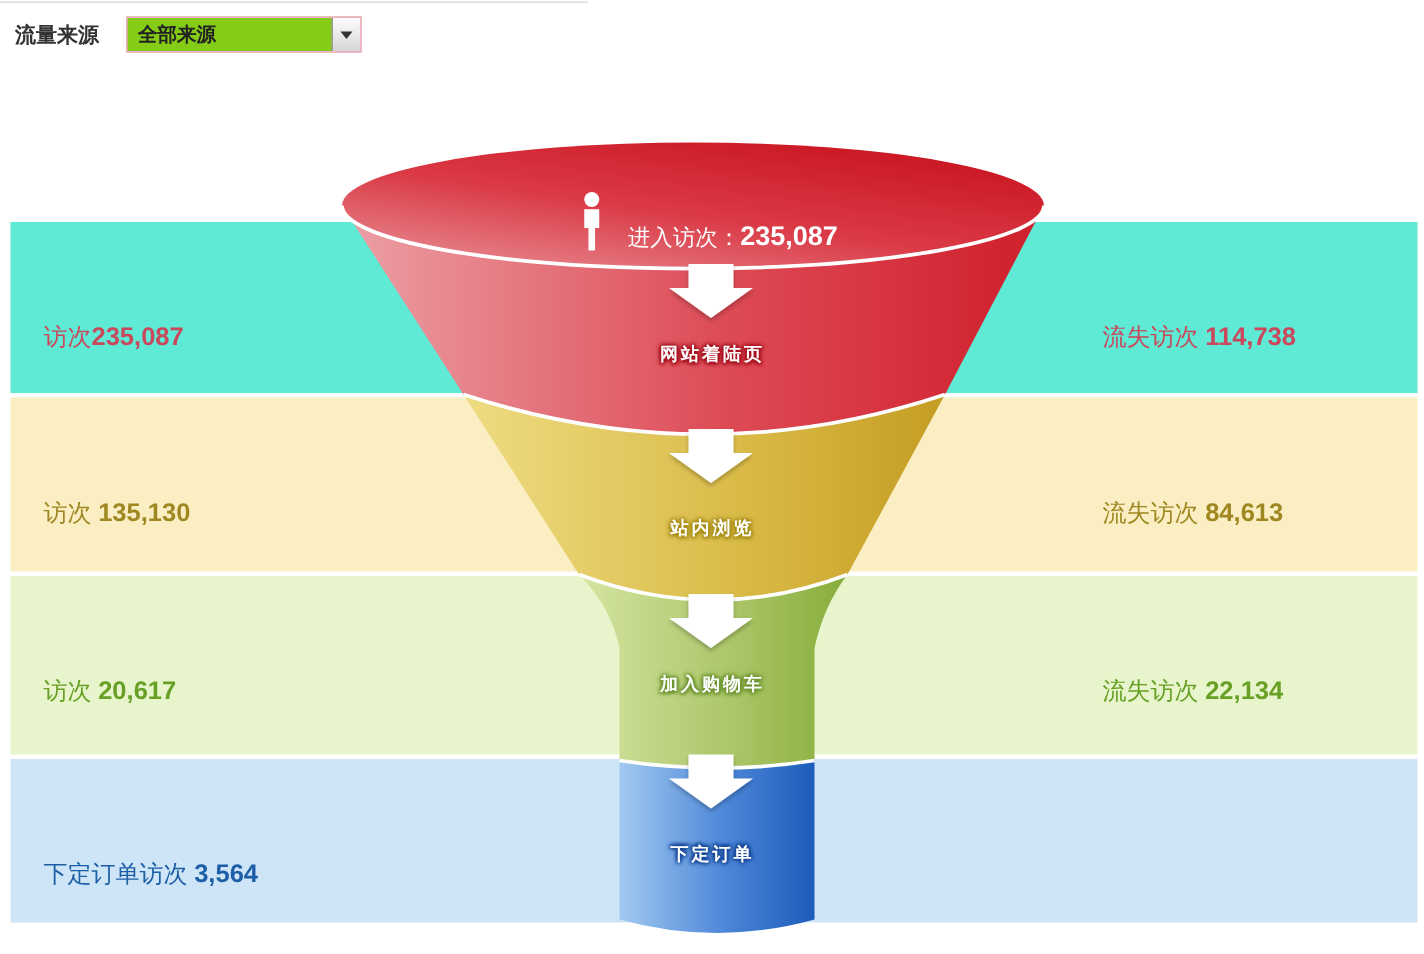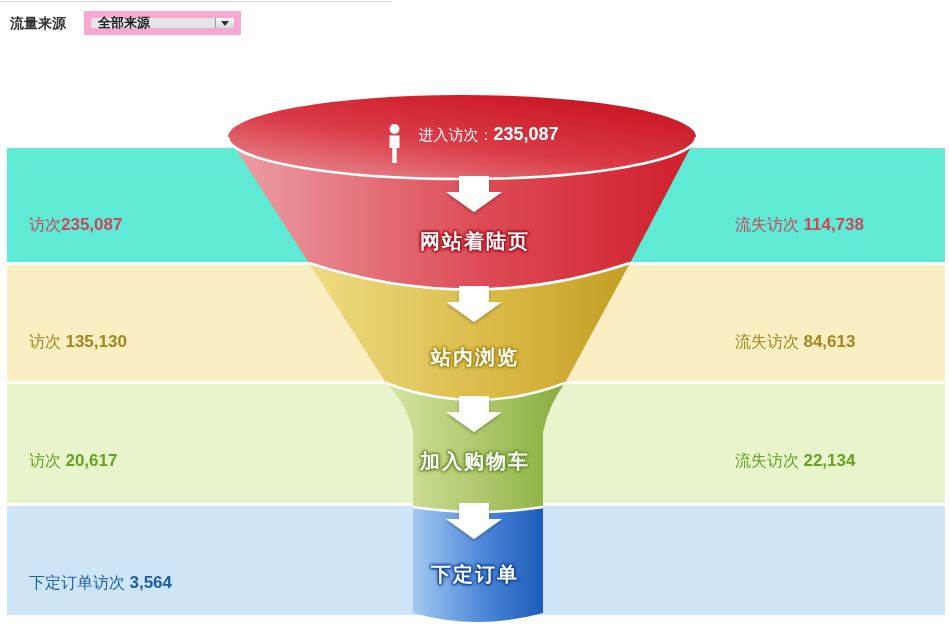--- a/index.html
+++ b/index.html
@@ -2,22 +2,22 @@
 <html><head>
 <meta charset="utf-8">
 <style>
   * { margin:0; padding:0; box-sizing:border-box; }
   body { font-family:"Liberation Sans","DejaVu Sans",sans-serif; background:#fff; }
   .screen { position:relative; width:949px; height:636px; background:#fff; overflow:hidden; }
 
   
   .top-line { position:absolute; left:0; top:1px; width:392px; height:1px; background:#ddd; }
   .filter-label { position:absolute; left:10px; top:15px; font-size:14px; font-weight:bold; color:#333; }
-  .select-box { position:absolute; left:84px; top:11px; width:157px; height:24px; background:#e5e5e5;
-    border:7px solid #f9a8d4; display:flex; align-items:center; cursor:pointer; }
+  .select-box { position:absolute; left:84px; top:11px; width:157px; height:24px; background:#84cc16;
+    border:1px solid #f9a8d4; display:flex; align-items:center; cursor:pointer; }
   .select-value { flex:1; padding-left:7px; font-size:13px; font-weight:bold; color:#222;
     white-space:nowrap; overflow:hidden; }
   .select-btn { width:19px; height:100%; border-left:1px solid #9a9a9a;
     background:linear-gradient(#fdfdfd,#d6d6d6); display:flex; align-items:center; justify-content:center; }
   .tri-down { width:0; height:0; border-left:4px solid transparent; border-right:4px solid transparent;
     border-top:5px solid #333; }
 
   
   .band { position:absolute; left:7px; width:938px; }
   .band-1 { top:148px; height:114px; background:#5eead4; }
@@ -32,26 +32,26 @@
   .stat-line b { font-size:17px; }
   .band-1 .stats { color:#c9485b; }
   .band-2 .stats { color:#9f8822; }
   .band-3 .stats { color:#67a024; }
   .band-4 .stats { color:#1d5fa6; }
 
   
   .funnel-svg { position:absolute; left:0; top:0; pointer-events:none; }
 
   .entry-row { position:absolute; left:300px; top:124px; width:344px; height:44px;
-    display:flex; align-items:flex-start; justify-content:center; gap:14px; color:#fff; }
+    display:flex; align-items:flex-end; justify-content:center; gap:14px; color:#fff; }
   .entry-text { font-size:15px; white-space:pre; }
   .entry-text b { font-size:18px; }
 
   .stage-label { position:absolute; left:475px; transform:translateX(-50%);
-    font-size:20px; font-weight:bold; color:#fff; letter-spacing:2px; white-space:nowrap; }
+    font-size:12px; font-weight:bold; color:#fff; letter-spacing:2px; white-space:nowrap; }
   .sl-1 { top:228px; text-shadow:-1px -1px 2px #a8121f,1px -1px 2px #a8121f,-1px 1px 2px #a8121f,1px 1px 2px #a8121f,0 0 4px #8f0d18; }
   .sl-2 { top:344px; text-shadow:-1px -1px 2px #a98f17,1px -1px 2px #a98f17,-1px 1px 2px #a98f17,1px 1px 2px #a98f17,0 0 4px #937b10; }
   .sl-3 { top:448px; text-shadow:-1px -1px 2px #6d9630,1px -1px 2px #6d9630,-1px 1px 2px #6d9630,1px 1px 2px #6d9630,0 0 4px #5b8226; }
   .sl-4 { top:561px; text-shadow:-1px -1px 2px #16489a,1px -1px 2px #16489a,-1px 1px 2px #16489a,1px 1px 2px #16489a,0 0 4px #103a80; }
 </style>
 </head>
 <body>
 
 <div class="screen">
 

